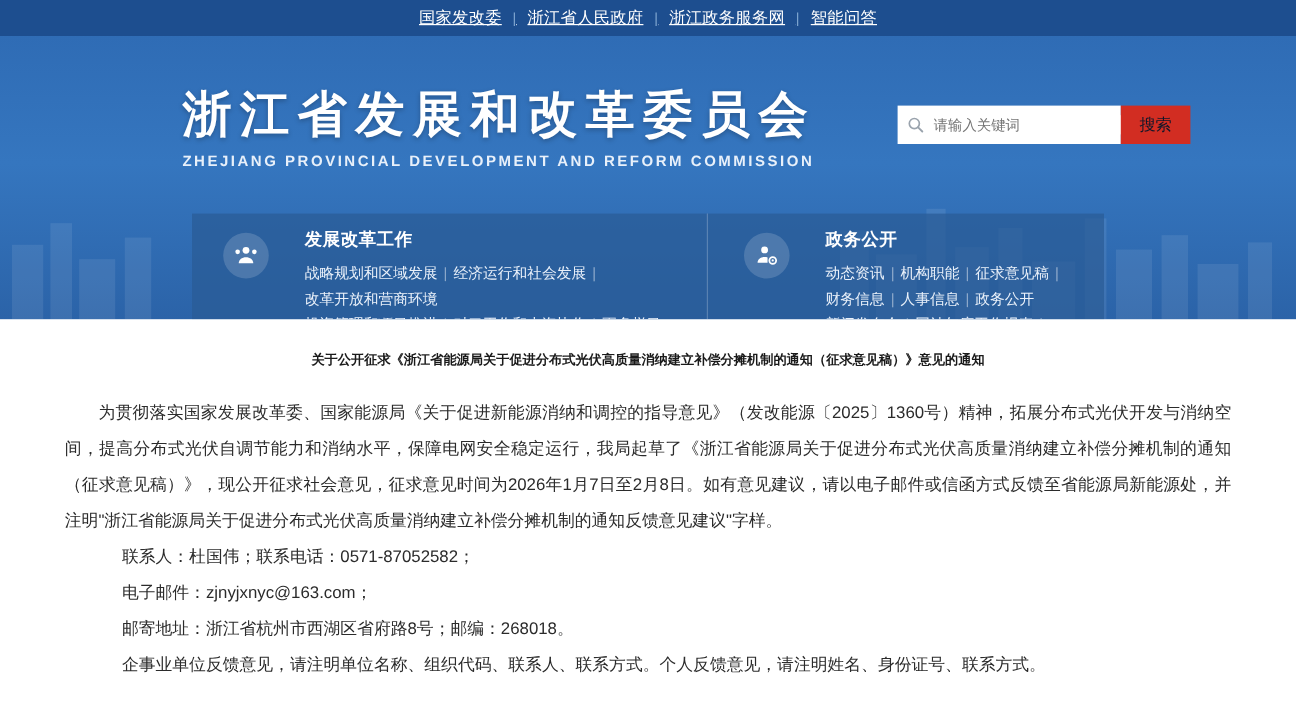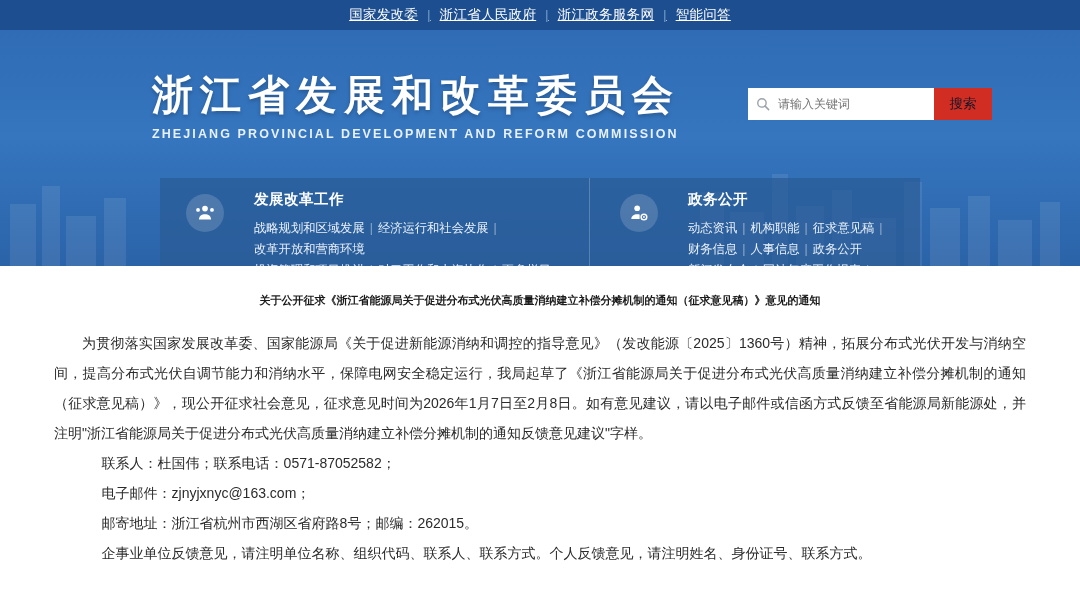--- a/index.html
+++ b/index.html
@@ -311,16 +311,16 @@
 
   </div>
 </div>
 
 <div class="article">
   <div class="art-title">关于公开征求《浙江省能源局关于促进分布式光伏高质量消纳建立补偿分摊机制的通知（征求意见稿）》意见的通知</div>
   <div class="art-body">
     <p class="p-indent">为贯彻落实国家发展改革委、国家能源局《关于促进新能源消纳和调控的指导意见》（发改能源〔2025〕1360号）精神，拓展分布式光伏开发与消纳空间，提高分布式光伏自调节能力和消纳水平，保障电网安全稳定运行，我局起草了《浙江省能源局关于促进分布式光伏高质量消纳建立补偿分摊机制的通知（征求意见稿）》，现公开征求社会意见，征求意见时间为2026年1月7日至2月8日。如有意见建议，请以电子邮件或信函方式反馈至省能源局新能源处，并注明"浙江省能源局关于促进分布式光伏高质量消纳建立补偿分摊机制的通知反馈意见建议"字样。</p>
     <p class="p-line">联系人：杜国伟；联系电话：0571-87052582；</p>
     <p class="p-line">电子邮件：zjnyjxnyc@163.com；</p>
-    <p class="p-line">邮寄地址：浙江省杭州市西湖区省府路8号；邮编：262015。</p>
+    <p class="p-line">邮寄地址：浙江省杭州市西湖区省府路8号；邮编：268018。</p>
     <p class="p-line">企事业单位反馈意见，请注明单位名称、组织代码、联系人、联系方式。个人反馈意见，请注明姓名、身份证号、联系方式。</p>
   </div>
 </div>
 
 </body></html>

